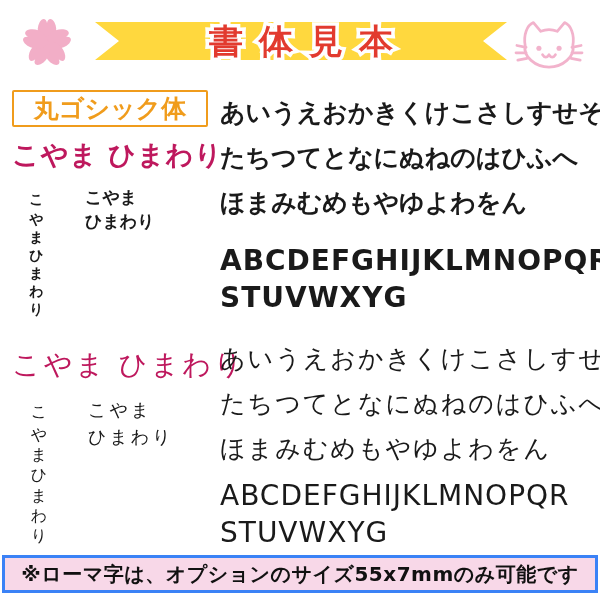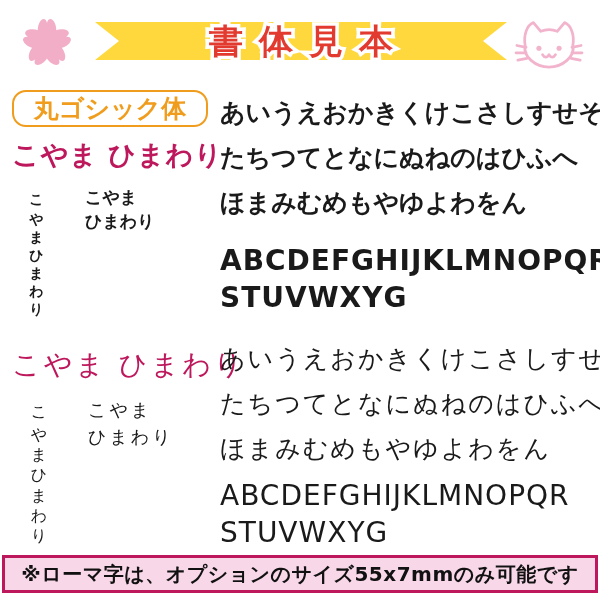--- a/index.html
+++ b/index.html
@@ -20,21 +20,21 @@
                    text-shadow:0 0 2px #E23A2E; }
   .banner-fill   { color:#E23A2E; }
 
   
   .section { position:absolute; left:12px; width:580px; display:flex; }
   .sec1 { top:90px; }
   .sec2 { top:336px; }
   .col-left  { width:200px; flex:0 0 200px; }
   .col-right { flex:1; padding-left:8px; }
 
-  .label-box { width:196px; height:37px; border:2.5px solid #F09C1C; border-radius:14px;
+  .label-box { width:196px; height:37px; border:2.5px solid #F09C1C; border-radius:2px;
                background:#fff; color:#F09C1C; font-weight:bold; font-size:25px;
                display:flex; align-items:center; justify-content:center; line-height:1; }
   .sample-name { margin-top:10px; font-size:27px; font-weight:bold; color:#be185d;
                  letter-spacing:1px; white-space:nowrap; }
   .small-row { display:flex; margin-top:12px; }
   .vertical-sample { writing-mode:vertical-rl; text-orientation:upright;
                      font-size:14px; font-weight:bold; color:#1a1a1a;
                      letter-spacing:2px; margin-left:16px; height:150px; }
   .two-line { margin-left:39px; font-size:17px; font-weight:bold; color:#1a1a1a;
               line-height:24px; }
@@ -52,21 +52,21 @@
       font-family:"DejaVu Serif","Liberation Serif",serif; font-weight:normal; }
   .serif-style .sample-name { font-size:28px; letter-spacing:3px; }
   .serif-style .kana-line { font-weight:normal; letter-spacing:2px; }
   .serif-style .two-line { font-size:18px; line-height:27px; letter-spacing:3px; }
   .serif-style .vertical-sample { font-size:16px; }
   .serif-style .label-box { letter-spacing:12px; text-indent:12px; }
   .serif-style .latin-line { font-weight:normal; }
 
   
   .footer-bar { position:absolute; left:2px; right:2px; top:555px; height:38px;
-                background:#F8D8E8; border:3px solid #be185d;
+                background:#F8D8E8; border:3px solid #3b82f6;
                 display:flex; align-items:center; justify-content:center; }
   .footer-bar span { font-size:20px; font-weight:bold; color:#111; letter-spacing:0.5px; }
 </style>
 </head>
 <body>
 
 <div class="stage">
 
   <svg class="sakura" viewBox="-34 -34 68 68">
     <g fill="#F2AEC7">

